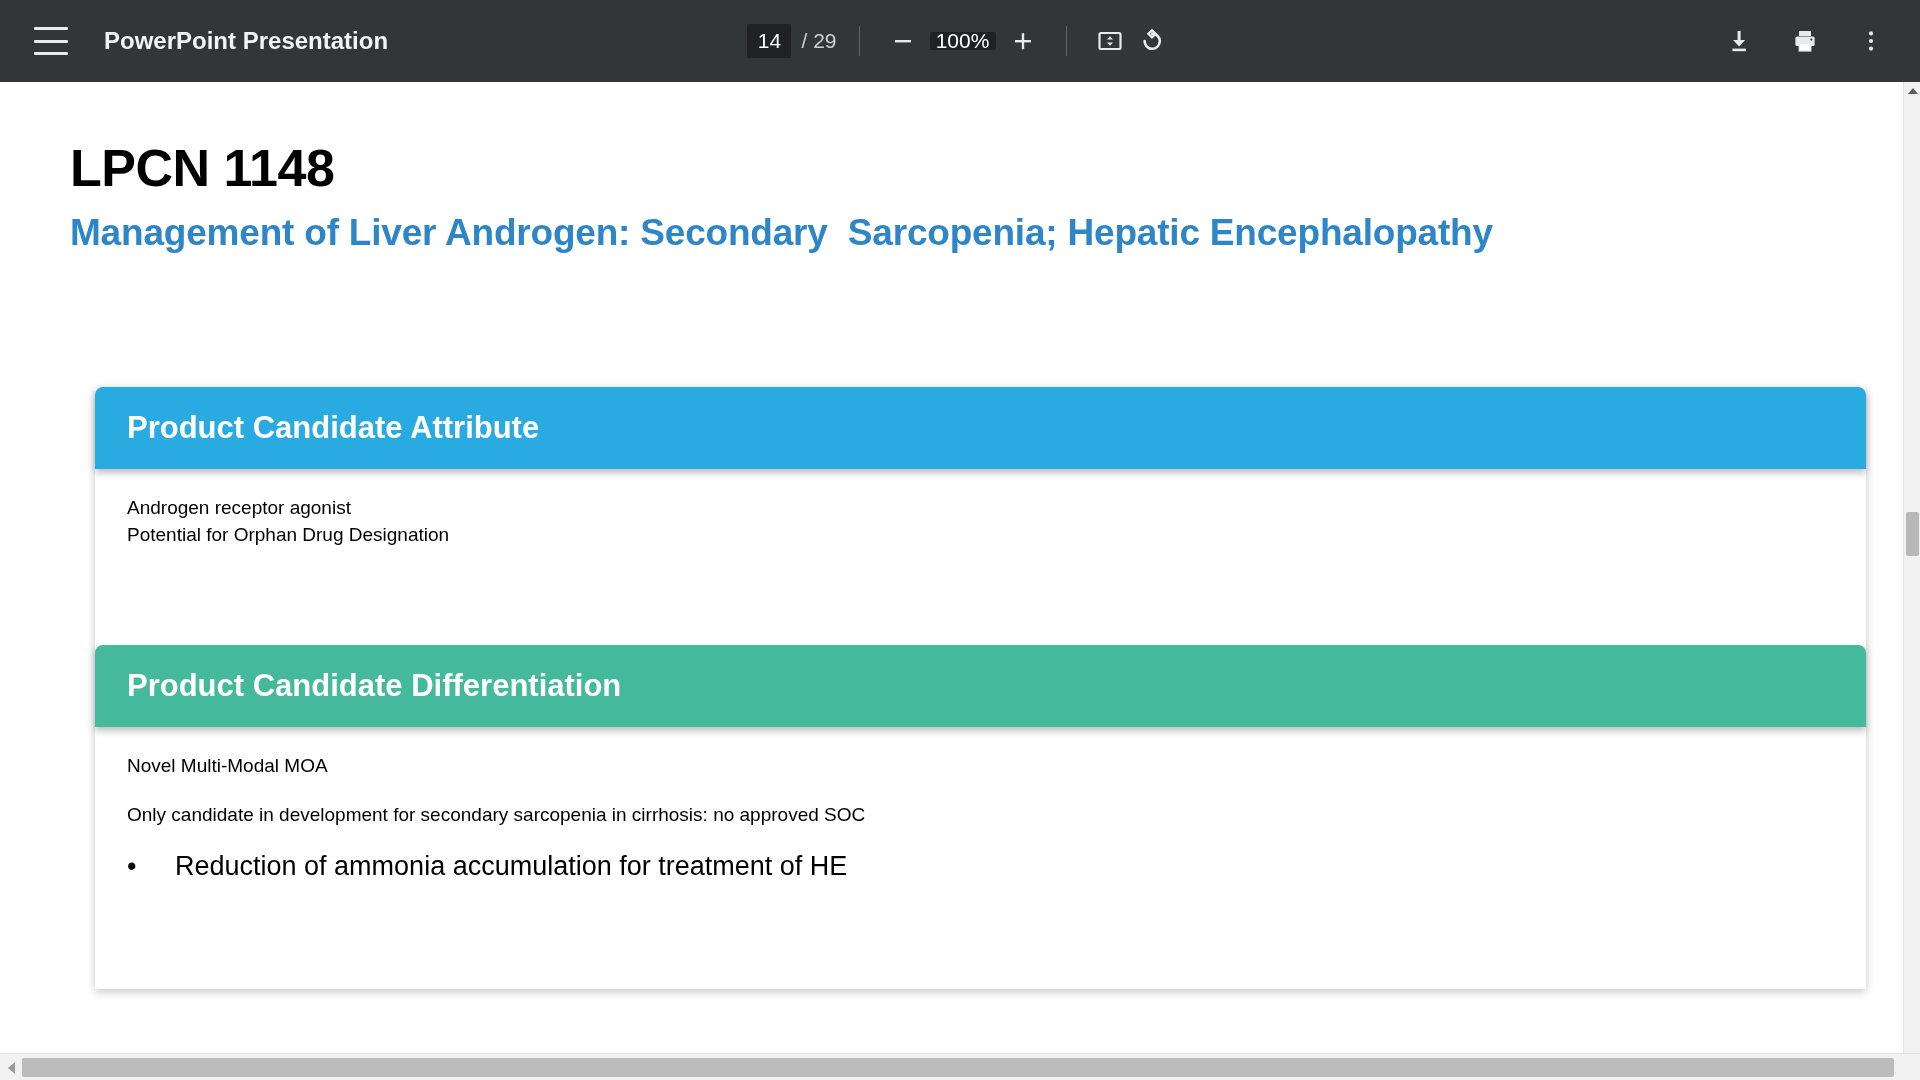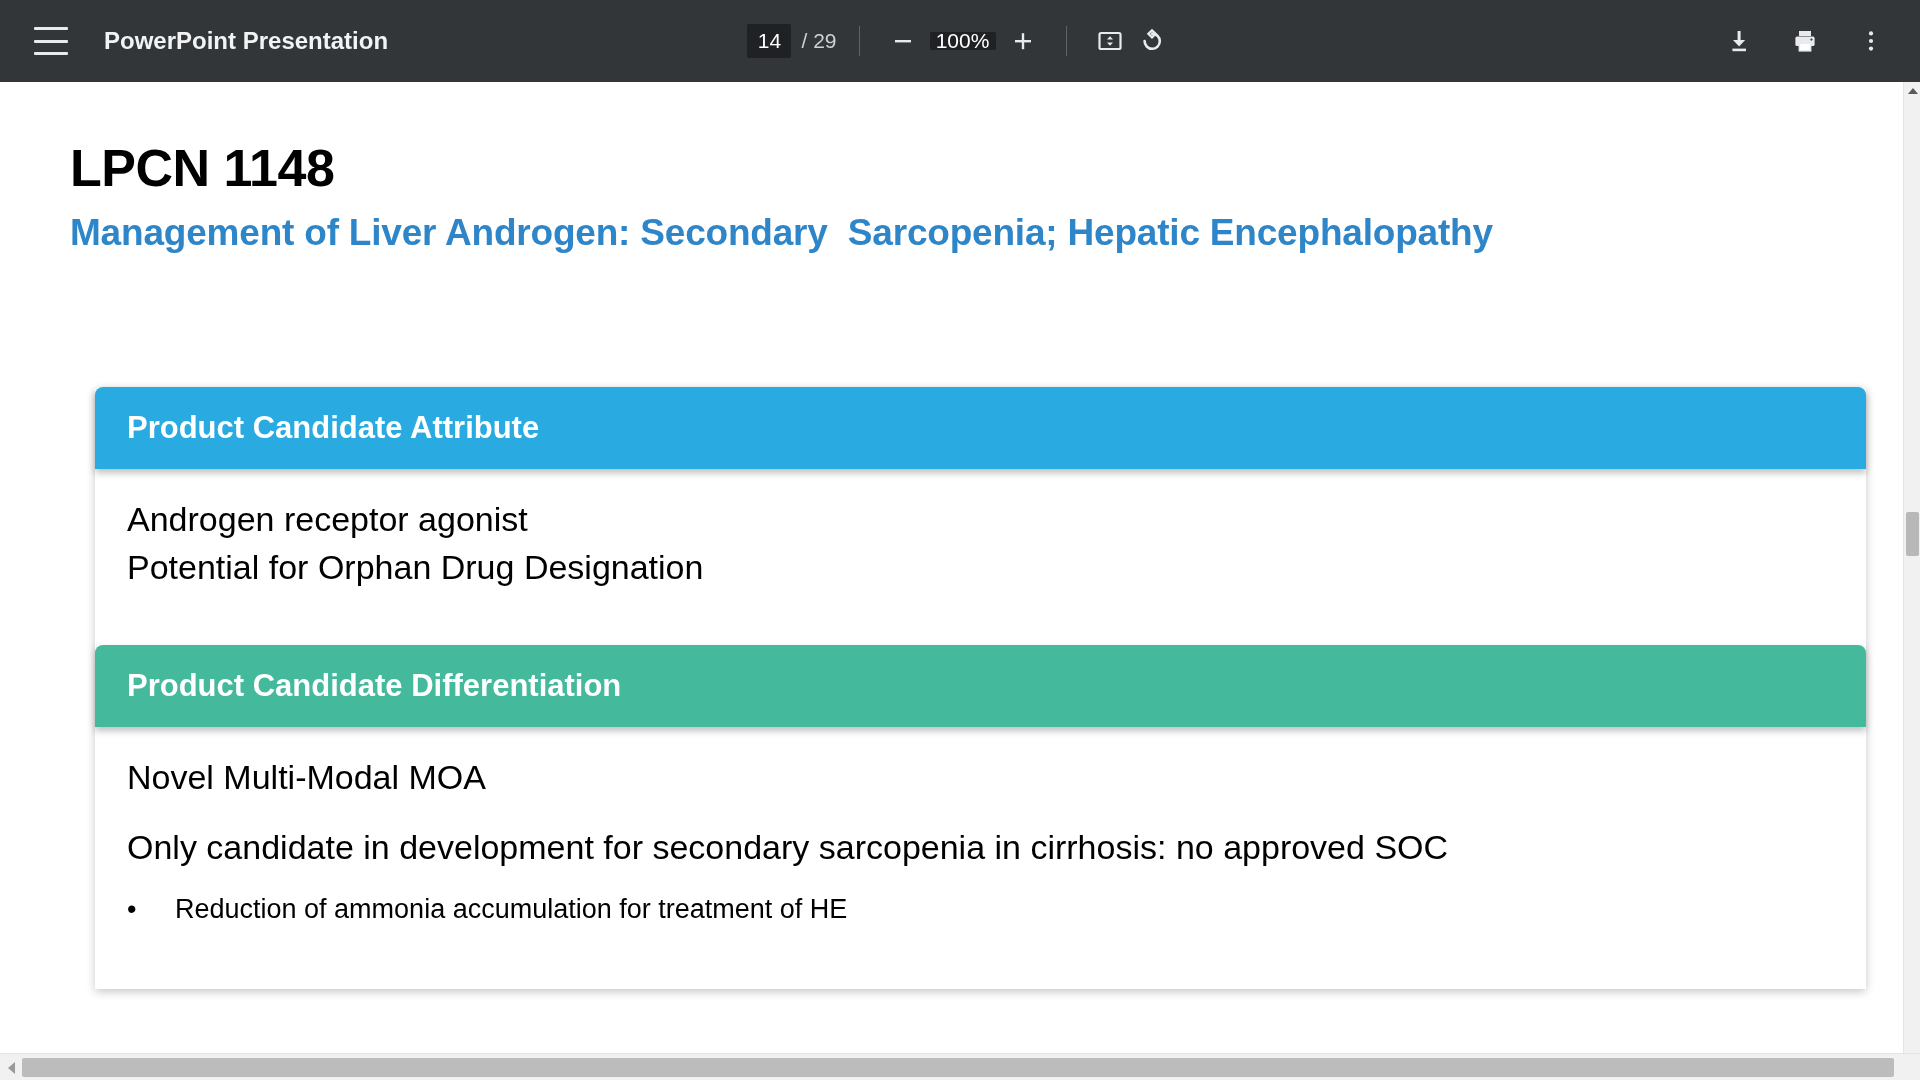--- a/index.html
+++ b/index.html
@@ -113,21 +113,21 @@
   }
   .card-header-text {
     color: #ffffff; font-size: 31px; font-weight: bold;
   }
   .card-body {
     position: relative; z-index: 1;
     background: #ffffff;
     padding: 26px 32px 24px 32px;
   }
   .body-line {
-    font-size: 34px; color: #000000; line-height: 1.42;
+    font-size: 19px; color: #000000; line-height: 1.42;
     white-space: pre;
   }
   .bullet-line {
     font-size: 27px; color: #000000;
     display: flex; align-items: flex-start;
     white-space: pre;
   }
   .bullet-dot { width: 48px; flex: 0 0 48px; text-align: left; font-size: 27px; }
 
   #card-attribute { top: 305px; }

